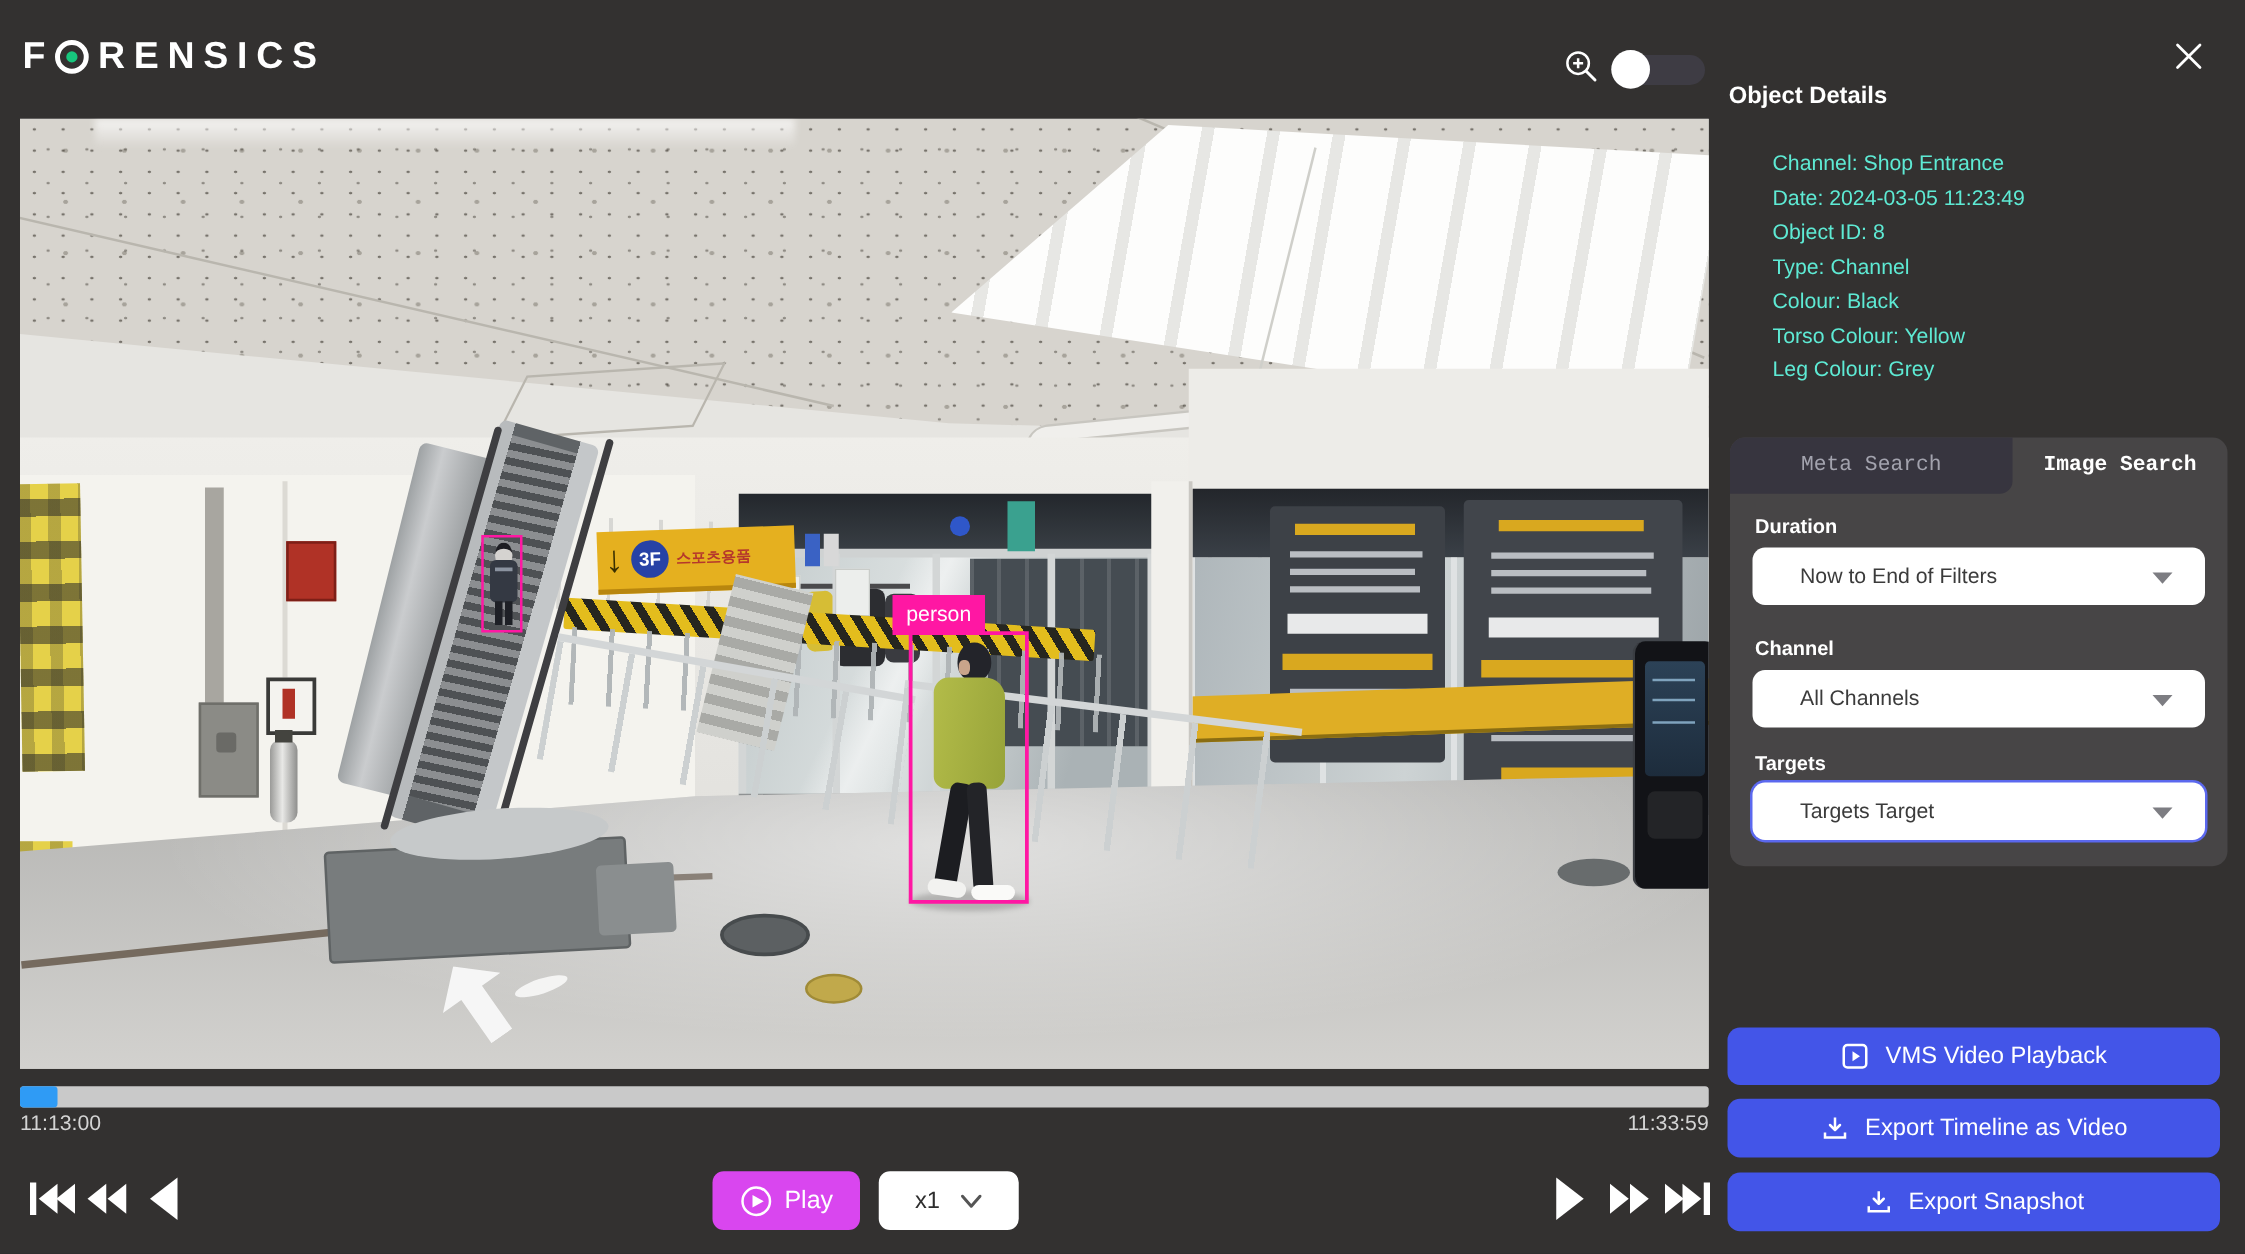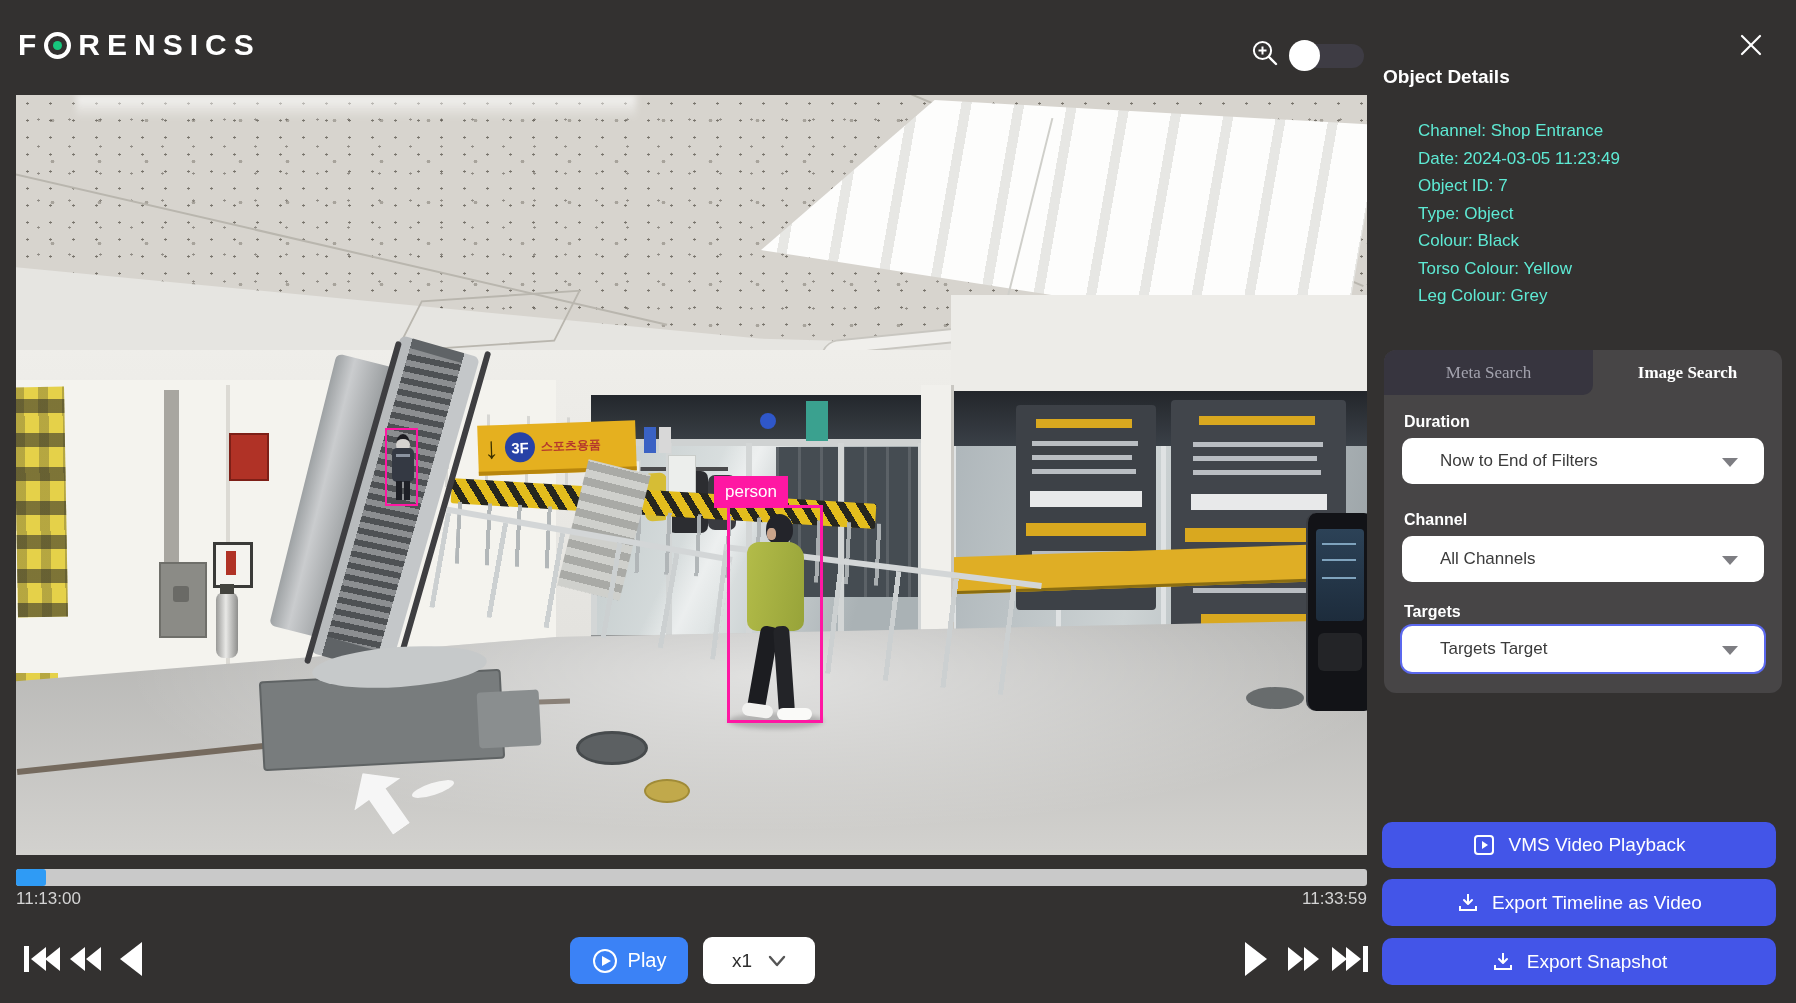--- a/index.html
+++ b/index.html
@@ -14,37 +14,37 @@
   .o-dot{width:9px;height:9px;border-radius:50%;background:#17c77d;}
   #zoom-btn{left:1249px;top:38px;width:32px;height:32px;background:none;border:none;cursor:pointer;padding:0;}
   #hdr-toggle{left:1290px;top:44px;width:74px;height:24px;border-radius:13px;background:#3e3c44;border:none;cursor:pointer;}
   #hdr-toggle .knob{position:absolute;left:-1px;top:-4px;width:31px;height:31px;border-radius:50%;background:#fff;}
   #close-btn{left:1733px;top:28px;width:36px;height:36px;background:none;border:none;cursor:pointer;padding:0;}
 
   
   #od-title{left:1383px;top:66px;font-size:19px;font-weight:700;}
   #od-list{left:1418px;top:117px;font-size:17px;line-height:27.5px;color:#5eead4;}
   #search-panel{left:1384px;top:350px;width:398px;height:343px;background:#474546;border-radius:12px;}
-  .tab{position:absolute;top:0;width:209px;height:45px;border:none;font-size:17px;cursor:pointer;font-family:Liberation Serif, serif;}
+  .tab{position:absolute;top:0;width:226px;height:45px;border:none;font-size:17px;cursor:pointer;font-family:Liberation Mono, monospace;}
   #tab-meta{left:0;background:#37353f;color:#a3a3ae;border-radius:12px 0 10px 0;}
   #tab-image{left:199px;background:transparent;color:#fff;font-weight:700;border-radius:0 12px 0 0;}
   .fld-label{position:absolute;left:20px;font-size:16px;font-weight:700;color:#fff;}
   .dropdown{position:absolute;left:18px;width:362px;height:46px;background:#fff;border:none;border-radius:10px;
             font-size:17px;color:#3b3b3b;text-align:left;padding:0 0 0 38px;cursor:pointer;font-family:inherit;}
   .dd-caret{position:absolute;right:26px;top:20px;width:0;height:0;border-left:8px solid transparent;border-right:8px solid transparent;border-top:9px solid #7d7d82;}
   .blue-btn{position:absolute;left:1382px;width:394px;height:47px;background:#4355e8;color:#fff;border:none;border-radius:10px;
             font-size:19px;cursor:pointer;display:flex;align-items:center;justify-content:center;gap:12px;font-family:inherit;}
 
   
   #track{left:16px;top:869px;width:1351px;height:17px;background:#c9c9c9;border-radius:3px;cursor:pointer;}
   #progress{position:absolute;left:0;top:0;height:17px;background:#2f9bf5;border-radius:3px;}
   #t-start{left:16px;top:889px;font-size:17px;color:#d4d4d4;}
   #t-end{left:1217px;top:889px;width:150px;text-align:right;font-size:17px;color:#d4d4d4;}
   .tr-btn{position:absolute;background:none;border:none;cursor:pointer;padding:0;}
-  #play-btn{left:570px;top:937px;width:118px;height:47px;background:#3b82f6;border:none;border-radius:9px;color:#fff;
+  #play-btn{left:570px;top:937px;width:118px;height:47px;background:#d946ef;border:none;border-radius:9px;color:#fff;
             font-size:20px;display:flex;align-items:center;justify-content:center;gap:10px;cursor:pointer;font-family:inherit;}
   #speed-dd{left:703px;top:937px;width:112px;height:47px;background:#fff;border:none;border-radius:9px;color:#2e2e2e;
             font-size:19px;display:flex;align-items:center;justify-content:center;gap:16px;cursor:pointer;font-family:inherit;}
 
   
   #video{left:16px;top:95px;width:1351px;height:760px;overflow:hidden;background:#e6e5e1;}
   #ceiling{left:0;top:0;width:1351px;height:420px;background-color:#d7d4ce;
      background-image:radial-gradient(rgba(55,50,42,.6) 1.2px,transparent 1.7px),
                       radial-gradient(rgba(55,50,42,.45) 1px,transparent 1.5px),
                       radial-gradient(rgba(95,90,78,.4) 1.6px,transparent 2.2px);
@@ -325,22 +325,22 @@
       <span class="abs" style="left:47px;top:200px;width:35px;height:12px;background:#fafaf8;border-radius:7px;"></span>
     </div>
     <button class="det-box abs" style="left:711px;top:410px;width:96px;height:218px;" aria-label="person detection"></button>
     <div id="det-label" class="abs">person</div>
   </div>
 
   <div id="od-title" class="abs">Object Details</div>
   <div id="od-list" class="abs">
     <div>Channel: Shop Entrance</div>
     <div>Date: 2024-03-05 11:23:49</div>
-    <div>Object ID: 7</div>
-    <div>Type: Object</div>
+    <div>Object ID: 8</div>
+    <div>Type: Channel</div>
     <div>Colour: Black</div>
     <div>Torso Colour: Yellow</div>
     <div>Leg Colour: Grey</div>
   </div>
 
   <div id="search-panel" class="abs">
     <button id="tab-meta" class="tab">Meta Search</button>
     <button id="tab-image" class="tab">Image Search</button>
 
     <span class="fld-label" style="top:63px;">Duration</span>

